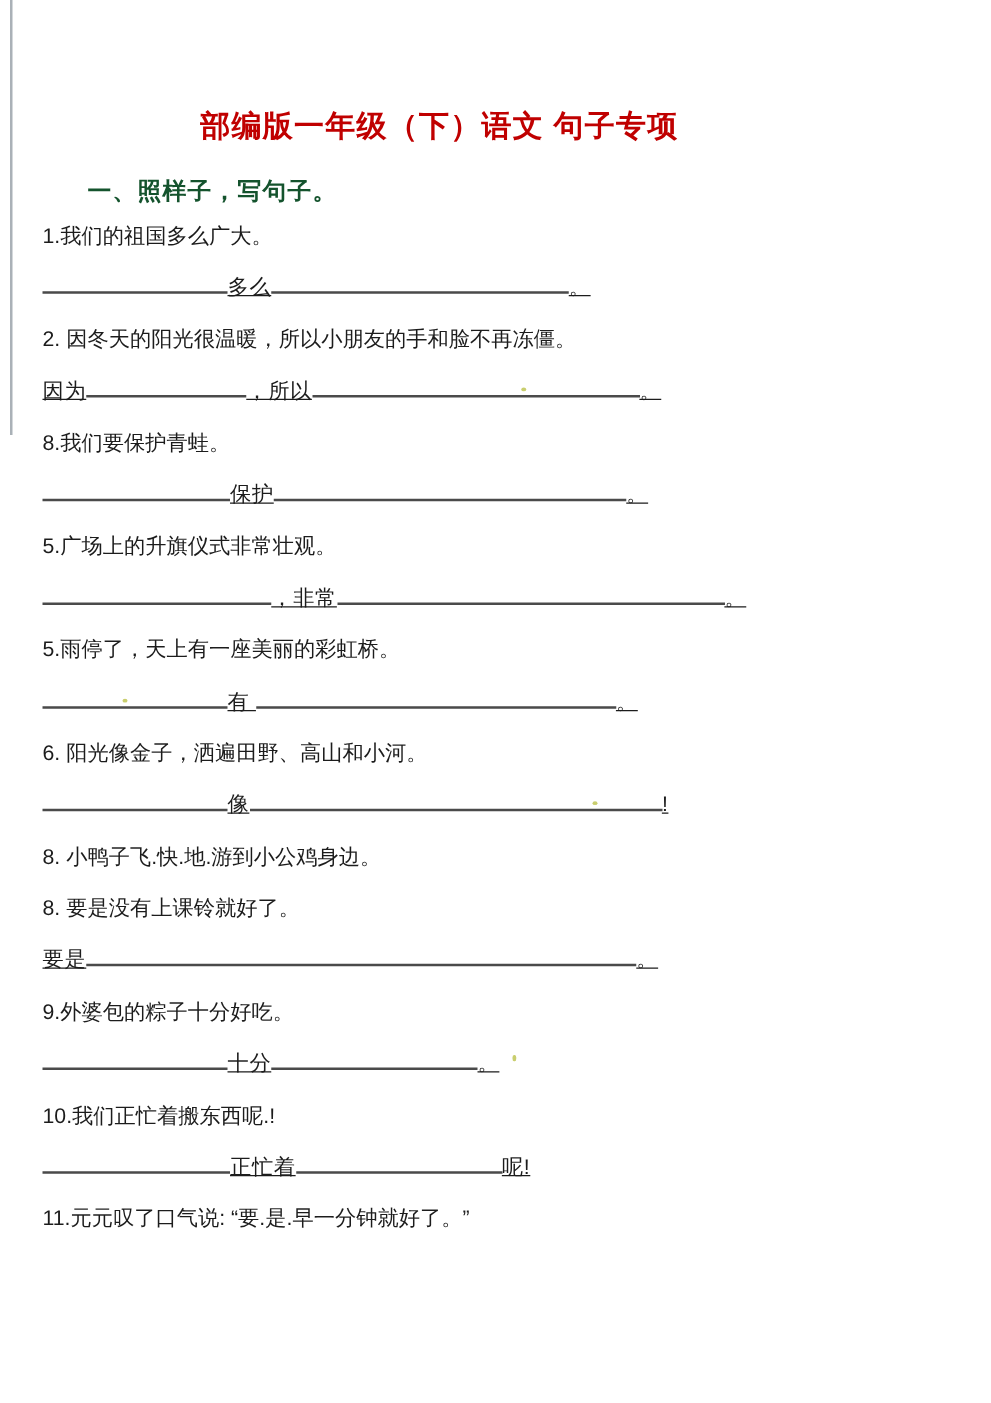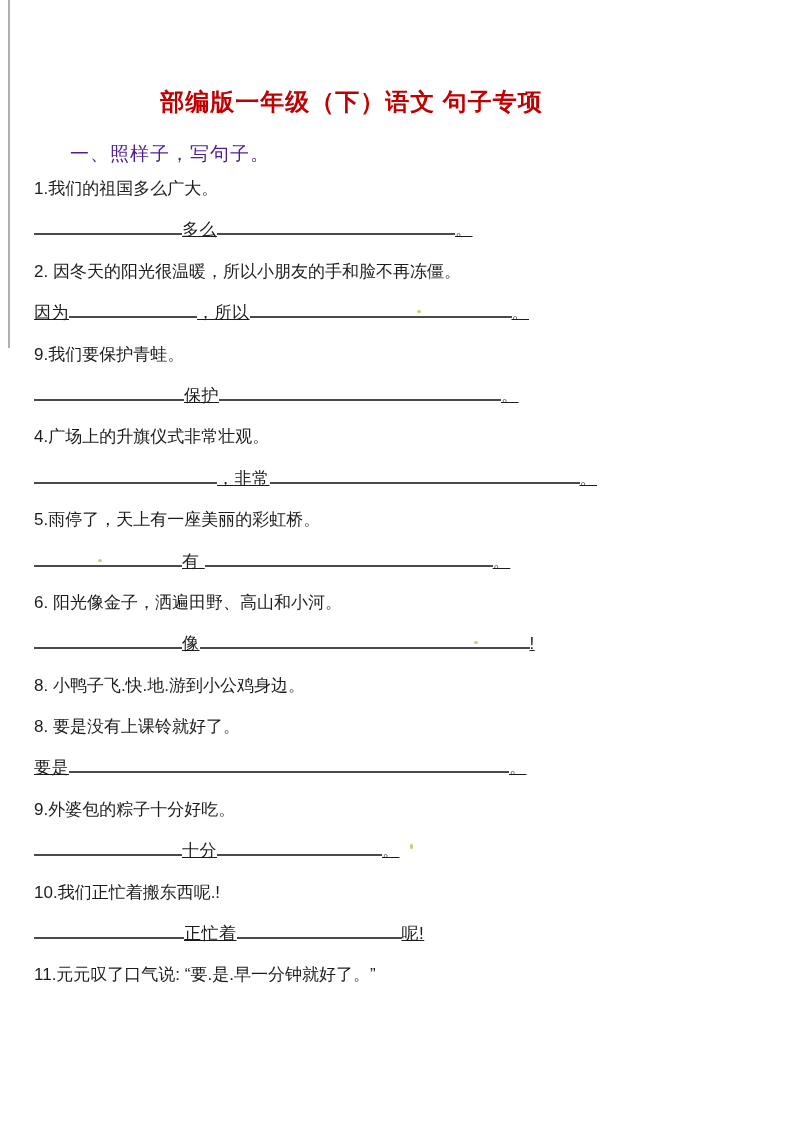--- a/index.html
+++ b/index.html
@@ -20,23 +20,23 @@
     padding-top:86px;
     text-align:center;
     font-size:24px;line-height:32px;
     font-weight:bold;
     letter-spacing:1px;
     color:var(--accent,#c00000);
   }
   .heading{
     margin:22px 0 0 70px;
     font-size:19px;line-height:28px;
-    font-weight:normal;
+    font-weight:bold;
     letter-spacing:1px;
-    color:#4c1d95;
+    color:#14532d;
   }
   #items{margin-left:34px;}
   .line{
     height:41.4px;line-height:41.4px;
     font-size:17px;
     white-space:nowrap;
   }
   .blank{
     display:inline-block;
     position:relative;
@@ -60,23 +60,23 @@
 
 <div class="page">
   <div class="edge"></div>
   <h1 class="title">部编版一年级（下）语文 句子专项</h1>
   <div class="heading">一、照样子，写句子。</div>
   <div id="items">
       <div class="line prompt">1.我们的祖国多么广大。</div>
       <div class="line ans"><span class="blank" style="width: 148px;"></span><span class="word">多么</span><span class="blank" style="width: 238px;"></span><span class="word">。</span></div>
       <div class="line prompt">2. 因冬天的阳光很温暖，所以小朋友的手和脸不再冻僵。</div>
       <div class="line ans"><span class="word">因为</span><span class="blank" style="width: 128px;"></span><span class="word">，所以</span><span class="blank" style="width: 262px;"><i class="mark" style="left: 167px;"></i></span><span class="word">。</span></div>
-      <div class="line prompt">9.我们要保护青蛙。</div>
+      <div class="line prompt">8.我们要保护青蛙。</div>
       <div class="line ans"><span class="blank" style="width: 150px;"></span><span class="word">保护</span><span class="blank" style="width: 282px;"></span><span class="word">。</span></div>
-      <div class="line prompt">4.广场上的升旗仪式非常壮观。</div>
+      <div class="line prompt">5.广场上的升旗仪式非常壮观。</div>
       <div class="line ans"><span class="blank" style="width: 183px;"></span><span class="word">，非常</span><span class="blank" style="width: 310px;"></span><span class="word">。</span></div>
       <div class="line prompt">5.雨停了，天上有一座美丽的彩虹桥。</div>
       <div class="line ans"><span class="blank" style="width: 148px;"><i class="mark" style="left: 64px;"></i></span><span class="word">有 </span><span class="blank" style="width: 288px;"></span><span class="word">。</span></div>
       <div class="line prompt">6. 阳光像金子，洒遍田野、高山和小河。</div>
       <div class="line ans"><span class="blank" style="width: 148px;"></span><span class="word">像</span><span class="blank" style="width: 330px;"><i class="mark" style="left: 274px;"></i></span><span class="word">!</span></div>
       <div class="line prompt">8. 小鸭子飞.快.地.游到小公鸡身边。</div>
       <div class="line prompt">8. 要是没有上课铃就好了。</div>
       <div class="line ans"><span class="word">要是</span><span class="blank" style="width: 440px;"></span><span class="word">。</span></div>
       <div class="line prompt">9.外婆包的粽子十分好吃。</div>
       <div class="line ans"><span class="blank" style="width: 148px;"></span><span class="word">十分</span><span class="blank" style="width: 165px;"></span><span class="word">。</span><i class="mark inlinemark"></i></div>

